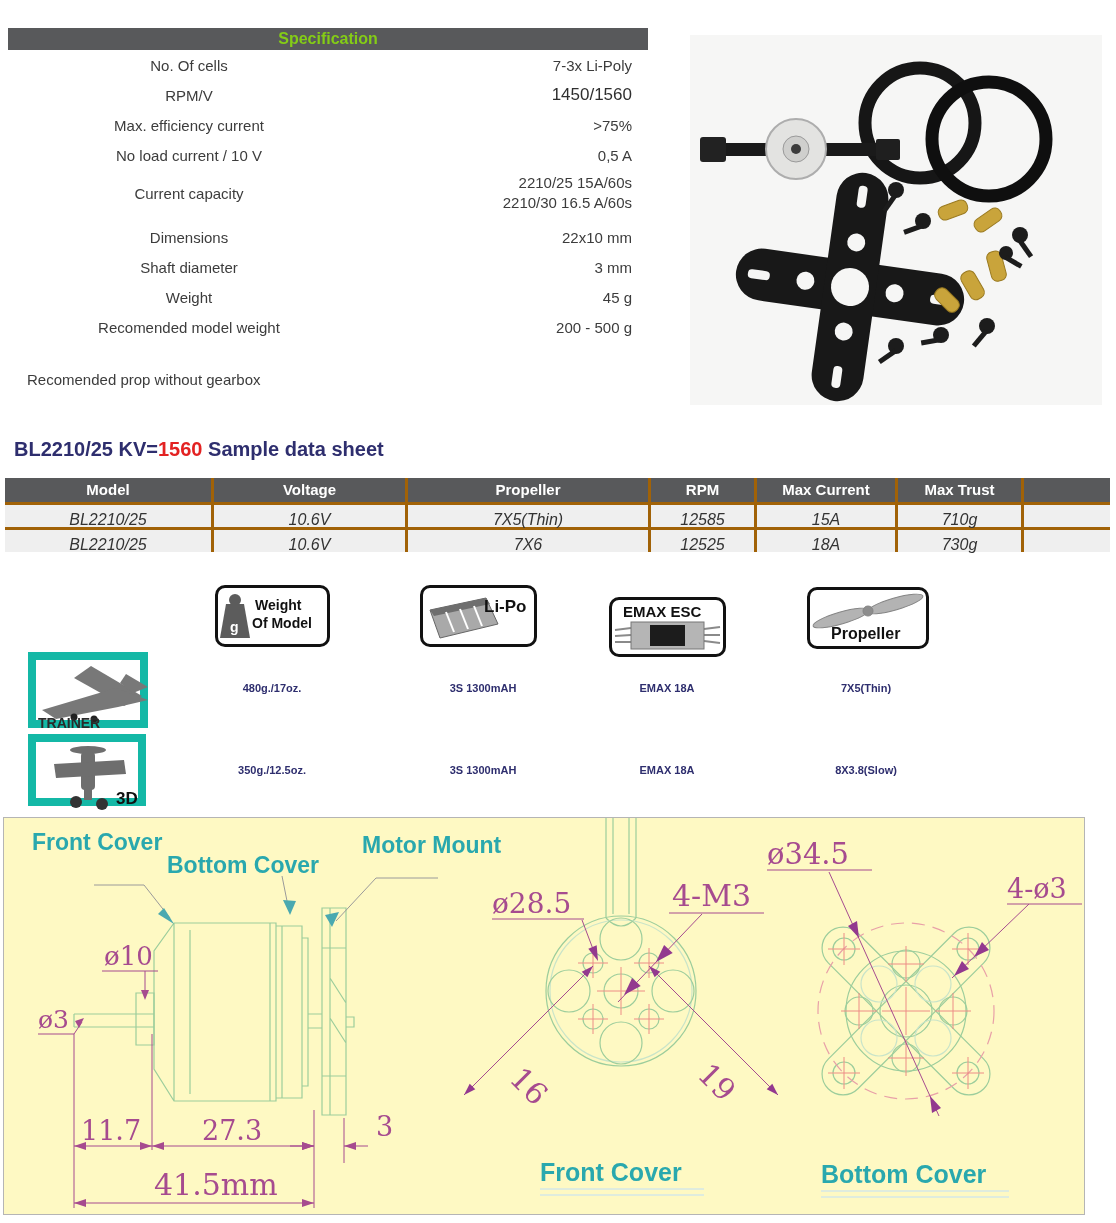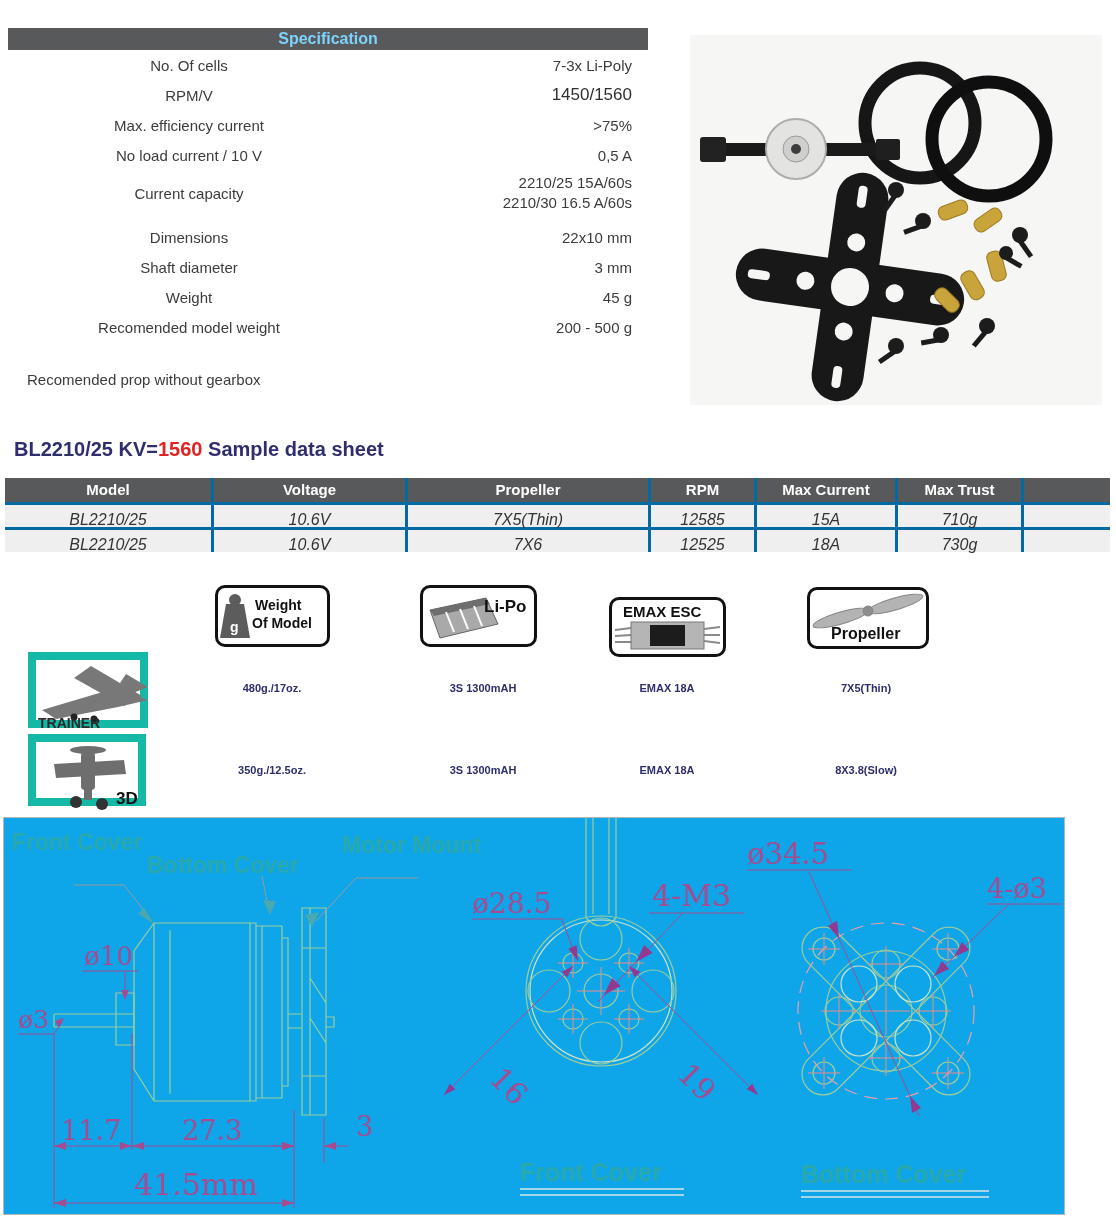--- a/index.html
+++ b/index.html
@@ -2,56 +2,56 @@
 <html><head>
 <meta charset="utf-8">
 <style>
   html,body{margin:0;padding:0;background:#fff;}
   #page{position:relative;width:1116px;height:1223px;background:#fff;
         font-family:"Liberation Sans",sans-serif;color:#333;overflow:hidden;}
   .abs{position:absolute;}
 
   
   .spec{left:8px;top:28px;width:640px;}
-  .spec-header{height:22px;line-height:22px;background:#58595b;color:#7dd3fc;
+  .spec-header{height:22px;line-height:22px;background:#58595b;color:#84cc16;
                font-weight:bold;font-size:16px;text-align:center;}
   .spec-row{display:flex;align-items:center;height:30px;font-size:15px;color:#3c3c3c;}
   .spec-row.tall{height:46px;}
   .spec-row.gap{margin-top:6px;}
   .spec-label{width:362px;text-align:center;}
   .spec-value{flex:1;text-align:right;padding-right:16px;}
   .spec-value.big{font-size:17px;color:#2f2f2f;}
   .spec-value .vline{line-height:20px;font-size:15px;}
   .footnote{left:27px;top:371px;font-size:15px;color:#3c3c3c;}
 
   
   .photo{left:690px;top:35px;width:412px;height:370px;background:#f6f6f5;}
 
   
   .ds-title{left:14px;top:438px;font-size:20px;font-weight:bold;color:#2e2e6e;white-space:pre-wrap;text-align:center;}
   .ds-title .kv{color:#e32222;}
 
   
   .ds-table{left:5px;top:478px;width:1105px;display:grid;
             grid-template-columns:206px 191px 240px 103px 138px 123px 86px;
-            gap:3px;background:#0369a1;}
+            gap:3px;background:#a16207;}
   .dh{background:#58595b;color:#fff;font-weight:bold;font-size:15px;
       height:24px;line-height:24px;text-align:center;}
   .dc{background:#efefef;color:#333;font-size:16px;height:22px;line-height:30px;text-align:center;font-style:italic;}
 
   
   .ibox{background:#fff;border:3px solid #111;border-radius:10px;box-sizing:border-box;
         display:flex;align-items:center;justify-content:center;}
   .tbox{background:#fff;border:8px solid #14b8a6;box-sizing:border-box;}
   .setup-cell{font-size:11px;font-weight:bold;color:#2e2e6e;text-align:center;height:28px;line-height:28px;}
   .wtxt{font-size:14px;font-weight:bold;color:#111;line-height:15px;}
 
   
   .panel{left:3px;top:817px;width:1060px;height:396px;border:1px solid #b5b5b5;
-         box-sizing:content-box;background:#0ea5e9;}
+         box-sizing:content-box;background:#fef9c3;padding-left:20px;}
   .cad-teal{fill:#29a8ae;font-family:"Liberation Sans",sans-serif;font-weight:bold;}
   .cad-dim{fill:#a64b8f;font-family:"DejaVu Serif",serif;}
 </style>
 </head>
 <body>
 
 <div id="page">
 
   <div class="abs spec">
     <div class="spec-header">Specification</div>

